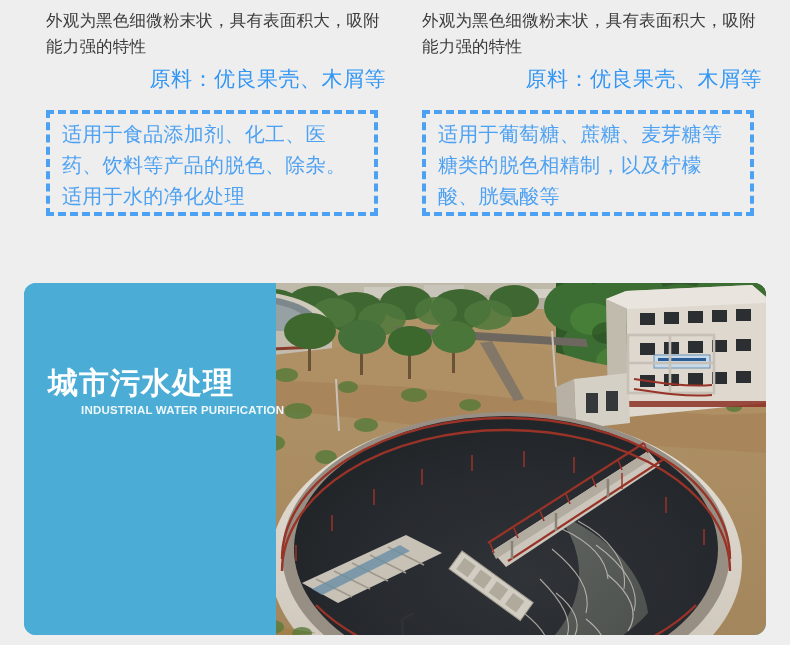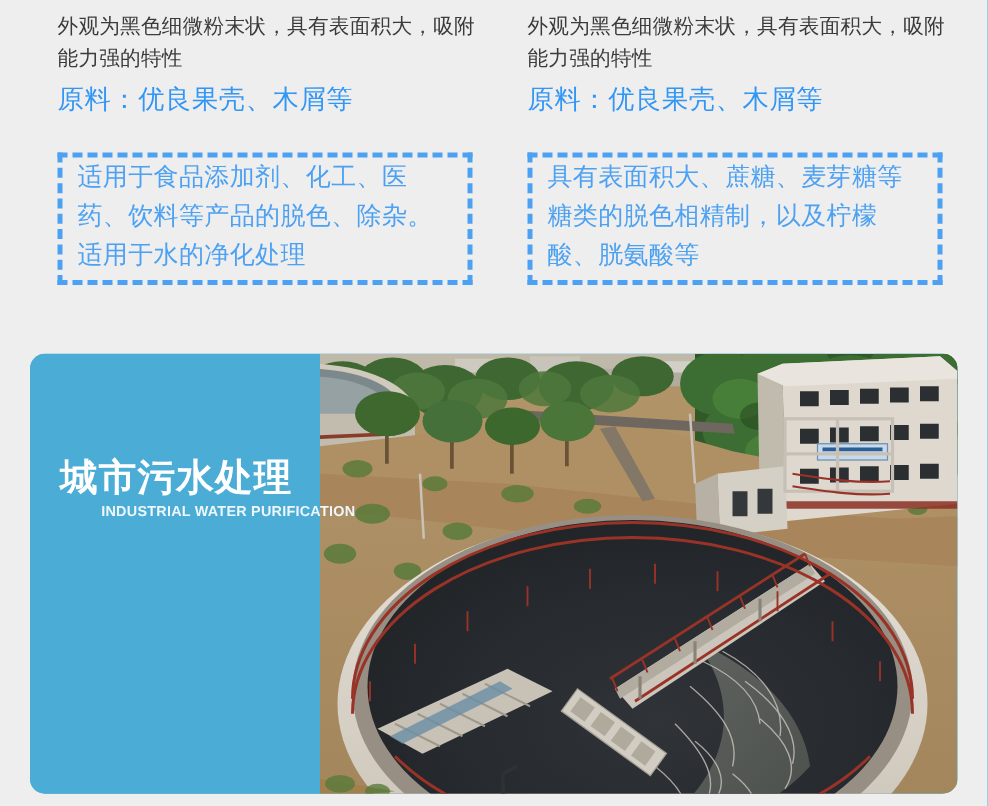--- a/index.html
+++ b/index.html
@@ -43,32 +43,33 @@
   }
   .spec-material {
     position: absolute;
     left: 22px;
     top: 64px;
     width: 340px;
     font-size: 21px;
     line-height: 30px;
     color: #3296f5;
     letter-spacing: 0.5px;
+    text-align: right;
   }
 
   .spec-box {
     position: absolute;
     left: 22px;
-    top: 122px;
+    top: 110px;
     width: 332px;
     height: 106px;
     box-sizing: border-box;
     border: 4px dashed #4da1f2;
     display: flex;
-    align-items: flex-start;
+    align-items: flex-end;
   }
   .spec-box-text {
     padding: 0 10px 0 12px;
     font-size: 20px;
     line-height: 31px;
     color: #4da1f2;
     letter-spacing: 0.3px;
   }
 
   
@@ -82,20 +83,21 @@
     overflow: hidden;
     background: #4badd5;
   }
   .banner-caption {
     position: absolute;
     left: 0; top: 0;
     width: 232px;
     height: 352px;
     background: #4badd5;
     z-index: 3;
+    padding-left: 20px;
   }
   .banner-title {
     position: absolute;
     left: 24px;
     top: 83px;
     font-size: 30px;
     line-height: 34px;
     color: #ffffff;
     font-weight: bold;
     letter-spacing: 1px;
@@ -144,21 +146,21 @@
     <div class="spec-material">原料：优良果壳、木屑等</div>
     <div class="spec-box">
       <div class="spec-box-text">适用于食品添加剂、化工、医药、饮料等产品的脱色、除杂。适用于水的净化处理</div>
     </div>
   </div>
 
   <div class="spec-col right">
     <div class="spec-desc">外观为黑色细微粉末状，具有表面积大，吸附能力强的特性</div>
     <div class="spec-material">原料：优良果壳、木屑等</div>
     <div class="spec-box">
-      <div class="spec-box-text">具有表面积大、蔗糖、麦芽糖等糖类的脱色相精制，以及柠檬酸、胱氨酸等</div>
+      <div class="spec-box-text">适用于葡萄糖、蔗糖、麦芽糖等糖类的脱色相精制，以及柠檬酸、胱氨酸等</div>
     </div>
   </div>
 
 </div>
 
 <div class="banner">
 
   <div class="banner-photo">
     <svg width="510" height="352" viewBox="0 0 510 352" xmlns="http://www.w3.org/2000/svg">
       <defs>

